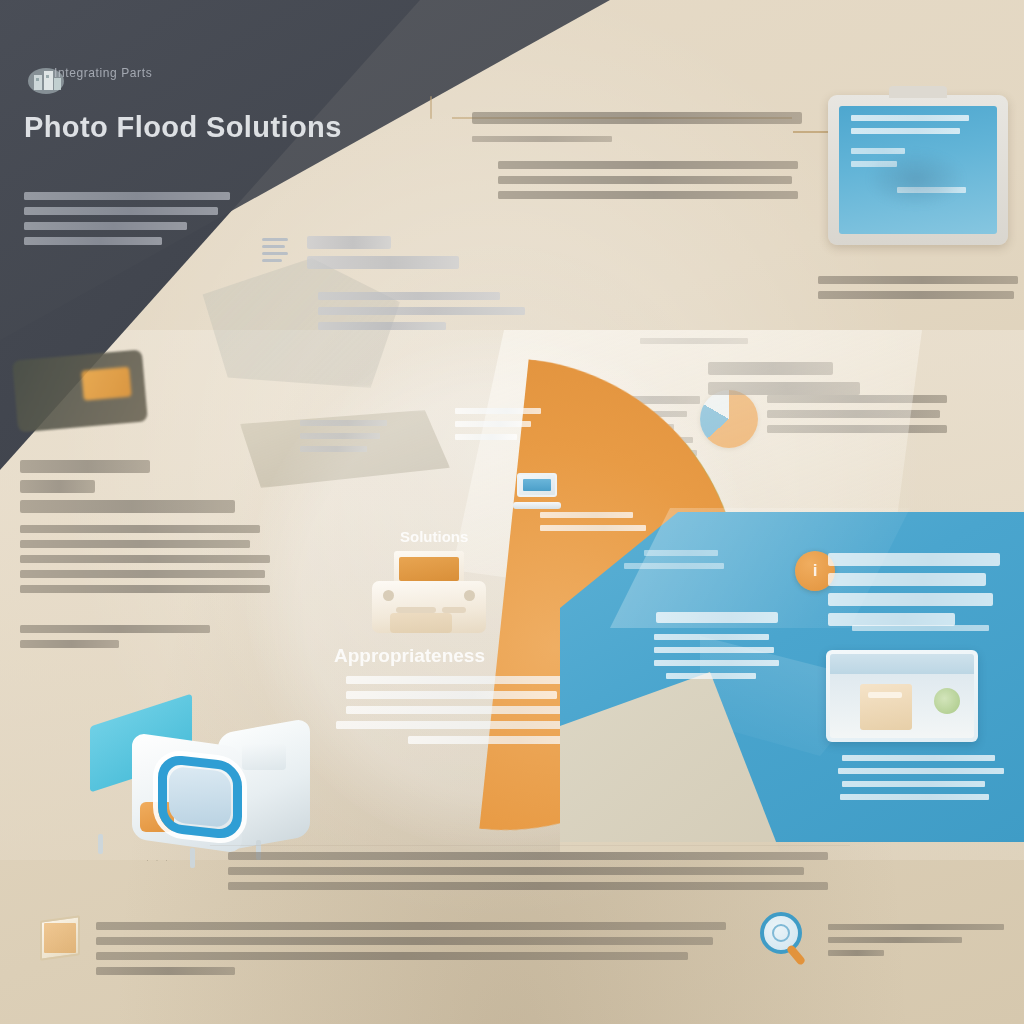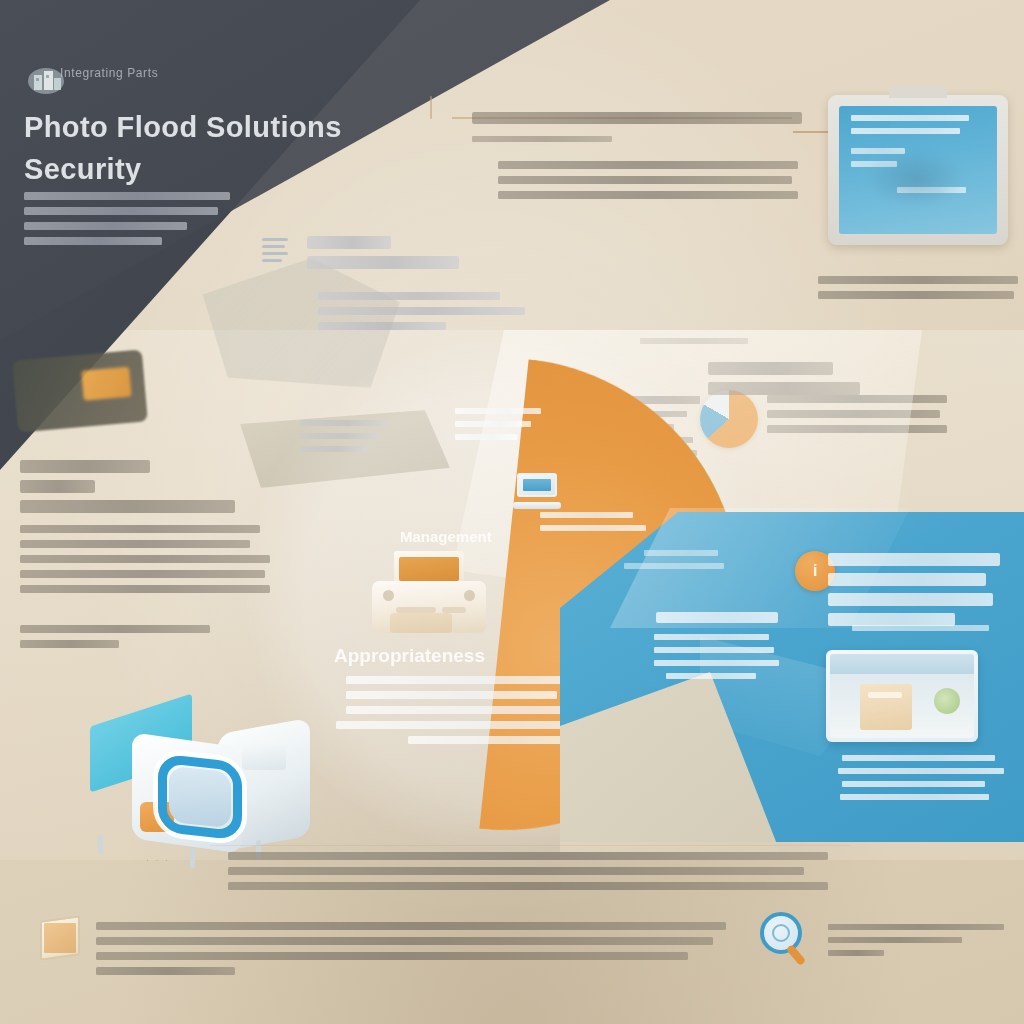--- a/index.html
+++ b/index.html
@@ -88,21 +88,21 @@
   .pseudo-txt { position:relative; filter:blur(.45px); }
   .phead  .pl { height:13px; border-radius:2px; }
   .pbody  .pl { height:8px;  border-radius:1.5px; }
   .psmall .pl { height:6px;  border-radius:1px; }
 
   .real { position:absolute; white-space:nowrap; filter:blur(.5px); }
 
   
   .hero-title { left:24px; top:106px; font-size:29px; font-weight:700; color:#e9ecef;
     letter-spacing:.4px; line-height:1.45; opacity:.93; }
-  .hero-kicker { left:60px; top:66px; font-size:12px; color:#c2c7d0; letter-spacing:.6px; opacity:.75; }
+  .hero-kicker { left:54px; top:66px; font-size:12px; color:#c2c7d0; letter-spacing:.6px; opacity:.75; }
 
   
   .logo-badge { position:absolute; left:26px; top:64px; width:38px; height:30px; }
   .ham { position:absolute; left:262px; top:238px; width:26px; height:22px; }
   .ham i { display:block; height:3px; background:#aeb8c4; border-radius:2px; margin-bottom:4px; opacity:.8; }
   .ham i:nth-child(2){ width:88%; } .ham i:nth-child(4){ width:78%; }
 
   .badge-orange { position:absolute; left:795px; top:551px; width:40px; height:40px; border-radius:50%;
     background:radial-gradient(circle at 36% 32%, #f0ad5f, #e2933c);
     box-shadow:0 1px 5px rgba(80,55,15,.25); filter:blur(.3px); }
@@ -230,21 +230,20 @@
       <rect x="8" y="11" width="8" height="15" fill="#dfe9ea" opacity=".8"></rect>
       <rect x="18" y="7" width="9" height="19" fill="#eef5f5" opacity=".85"></rect>
       <rect x="28" y="14" width="7" height="12" fill="#cfdedf" opacity=".8"></rect>
       <rect x="10" y="14" width="3" height="3" fill="#7d9396" opacity=".7"></rect>
       <rect x="20" y="11" width="3" height="3" fill="#7d9396" opacity=".7"></rect>
     </svg>
   </div>
   <div class="real hero-kicker">Integrating Parts</div>
   <div class="real hero-title">
     <div>Photo Flood Solutions</div>
-    <div>Security</div>
   </div>
 
   <div class="pseudo-txt pbody t-light" style="position:absolute;left:24px;top:192px;width:215px;">
     <span class="pl" style="width:96%"></span>
     <span class="pl" style="width:90%"></span>
     <span class="pl" style="width:76%"></span>
     <span class="pl" style="width:64%"></span>
   </div>
 
   <div class="ham">
@@ -343,21 +342,21 @@
     <div class="lid">
         <i></i>
       </div>
     <div class="base"></div>
   </div>
   <div class="pseudo-txt psmall t-white" style="position:absolute;left:540px;top:512px;width:106px;">
     <span class="pl" style="width:88%"></span>
     <span class="pl" style="width:100%"></span>
   </div>
 
-  <div class="real" style="left:400px;top:528px;font-size:15px;font-weight:700;color:#fff;opacity:.86;">Management</div>
+  <div class="real" style="left:400px;top:528px;font-size:15px;font-weight:700;color:#fff;opacity:.86;">Solutions</div>
   <div class="printer">
     <div class="paper"></div>
     <div class="slot"></div>
     <div class="body">
       <span class="btn l"></span>
       <span class="btn r"></span>
       <span class="bar b1"></span>
       <span class="bar b2"></span>
       <span class="bar b3"></span>
     </div>

